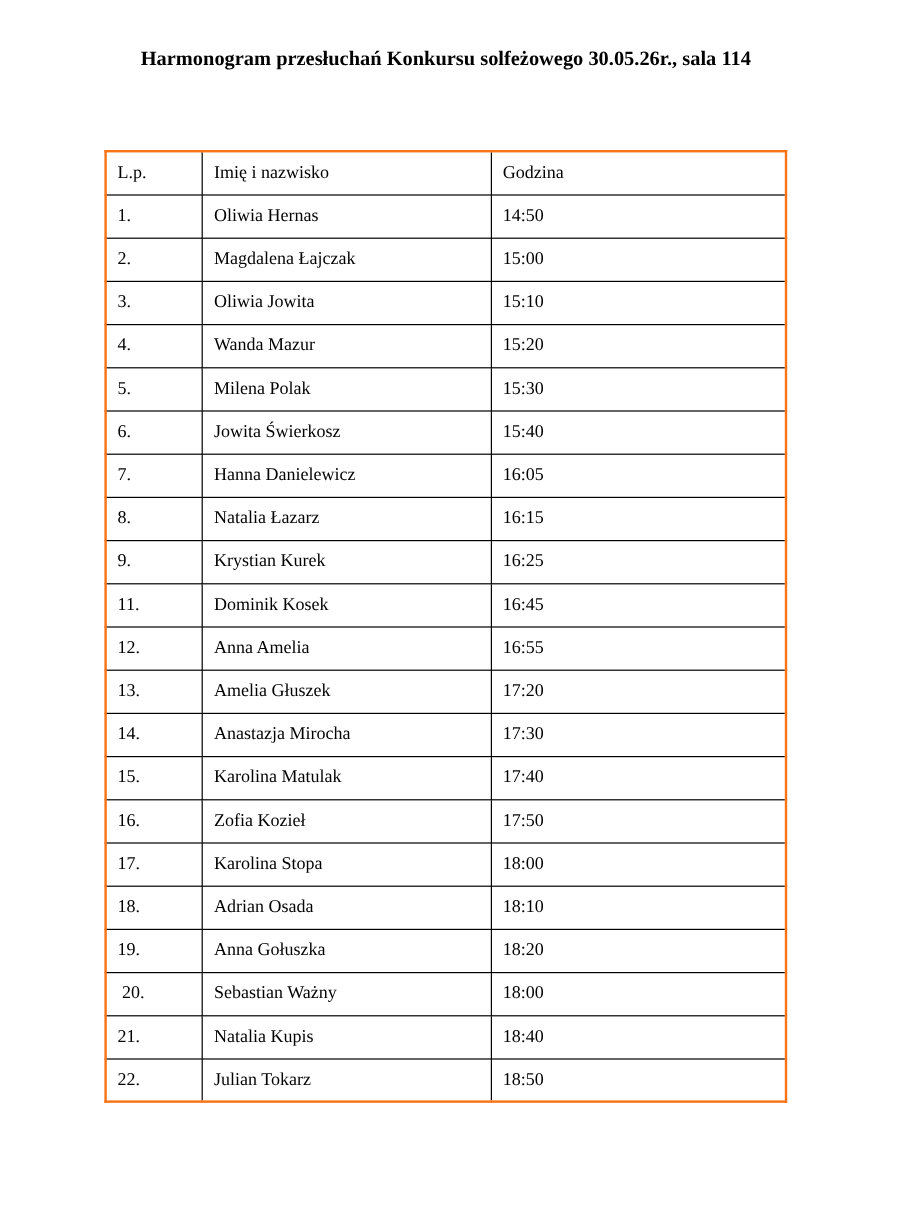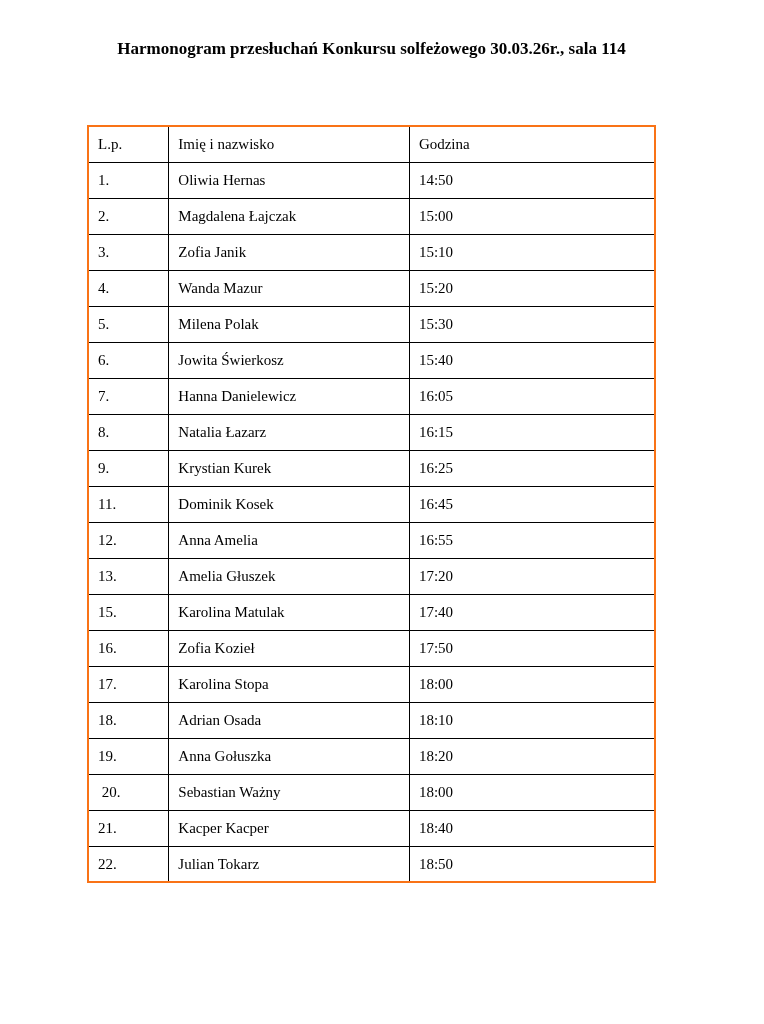--- a/index.html
+++ b/index.html
@@ -48,21 +48,21 @@
   }
   .col-lp   { width: 80px; }
   .col-name { width: 238px; }
   .col-time { width: 243px; }
 </style>
 </head>
 <body>
 
 <div class="page">
 
-  <div class="doc-title">Harmonogram przesłuchań Konkursu solfeżowego 30.03.26r., sala 114</div>
+  <div class="doc-title">Harmonogram przesłuchań Konkursu solfeżowego 30.05.26r., sala 114</div>
 
   <table class="schedule">
     <thead>
       <tr>
         <th class="col-lp">L.p.</th>
         <th class="col-name">Imię i nazwisko</th>
         <th class="col-time">Godzina</th>
       </tr>
     </thead>
     <tbody id="schedule-body">
@@ -71,21 +71,21 @@
           <td class="col-name">Oliwia Hernas</td>
           <td class="col-time">14:50</td>
         </tr>
         <tr>
           <td class="col-lp">2.</td>
           <td class="col-name">Magdalena Łajczak</td>
           <td class="col-time">15:00</td>
         </tr>
         <tr>
           <td class="col-lp">3.</td>
-          <td class="col-name">Zofia Janik</td>
+          <td class="col-name">Oliwia Jowita</td>
           <td class="col-time">15:10</td>
         </tr>
         <tr>
           <td class="col-lp">4.</td>
           <td class="col-name">Wanda Mazur</td>
           <td class="col-time">15:20</td>
         </tr>
         <tr>
           <td class="col-lp">5.</td>
           <td class="col-name">Milena Polak</td>
@@ -120,20 +120,25 @@
           <td class="col-lp">12.</td>
           <td class="col-name">Anna Amelia</td>
           <td class="col-time">16:55</td>
         </tr>
         <tr>
           <td class="col-lp">13.</td>
           <td class="col-name">Amelia Głuszek</td>
           <td class="col-time">17:20</td>
         </tr>
         <tr>
+          <td class="col-lp">14.</td>
+          <td class="col-name">Anastazja Mirocha</td>
+          <td class="col-time">17:30</td>
+        </tr>
+        <tr>
           <td class="col-lp">15.</td>
           <td class="col-name">Karolina Matulak</td>
           <td class="col-time">17:40</td>
         </tr>
         <tr>
           <td class="col-lp">16.</td>
           <td class="col-name">Zofia Kozieł</td>
           <td class="col-time">17:50</td>
         </tr>
         <tr>
@@ -151,21 +156,21 @@
           <td class="col-name">Anna Gołuszka</td>
           <td class="col-time">18:20</td>
         </tr>
         <tr>
           <td class="col-lp">&nbsp;20.</td>
           <td class="col-name">Sebastian Ważny</td>
           <td class="col-time">18:00</td>
         </tr>
         <tr>
           <td class="col-lp">21.</td>
-          <td class="col-name">Kacper Kacper</td>
+          <td class="col-name">Natalia Kupis</td>
           <td class="col-time">18:40</td>
         </tr>
         <tr>
           <td class="col-lp">22.</td>
           <td class="col-name">Julian Tokarz</td>
           <td class="col-time">18:50</td>
         </tr>
       </tbody>
   </table>
 

